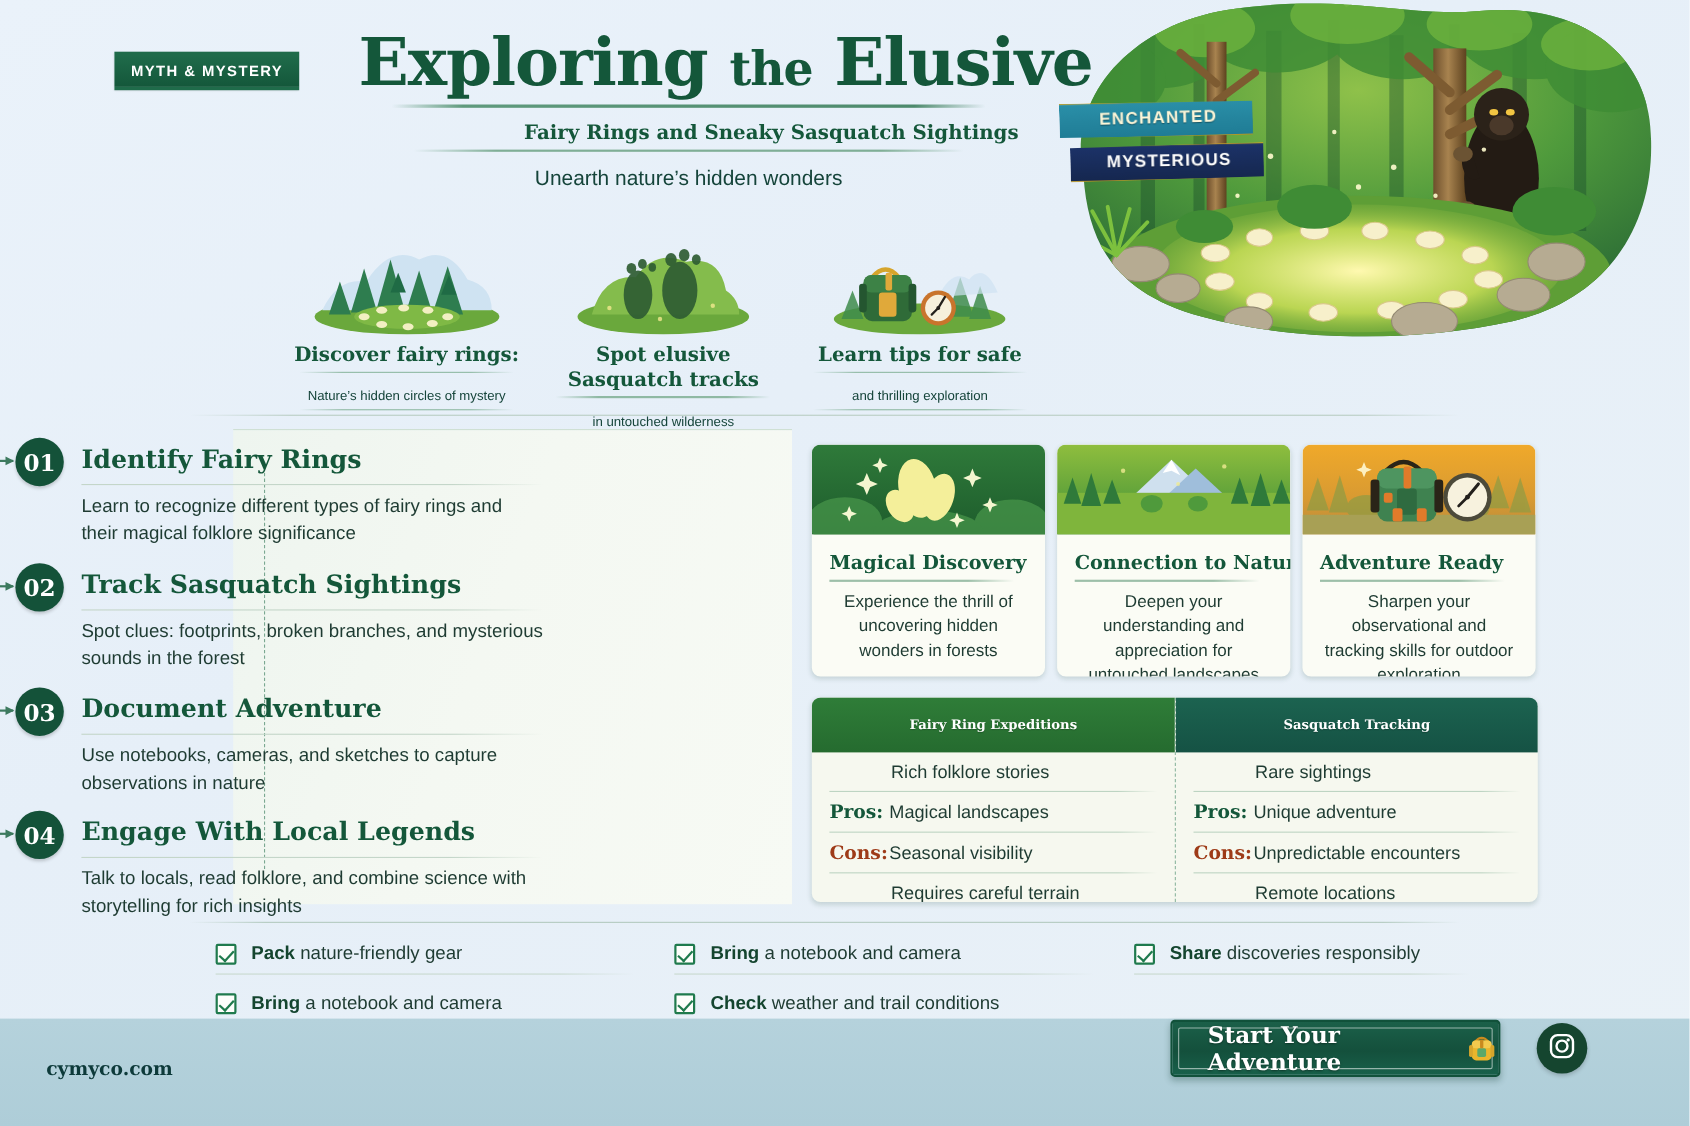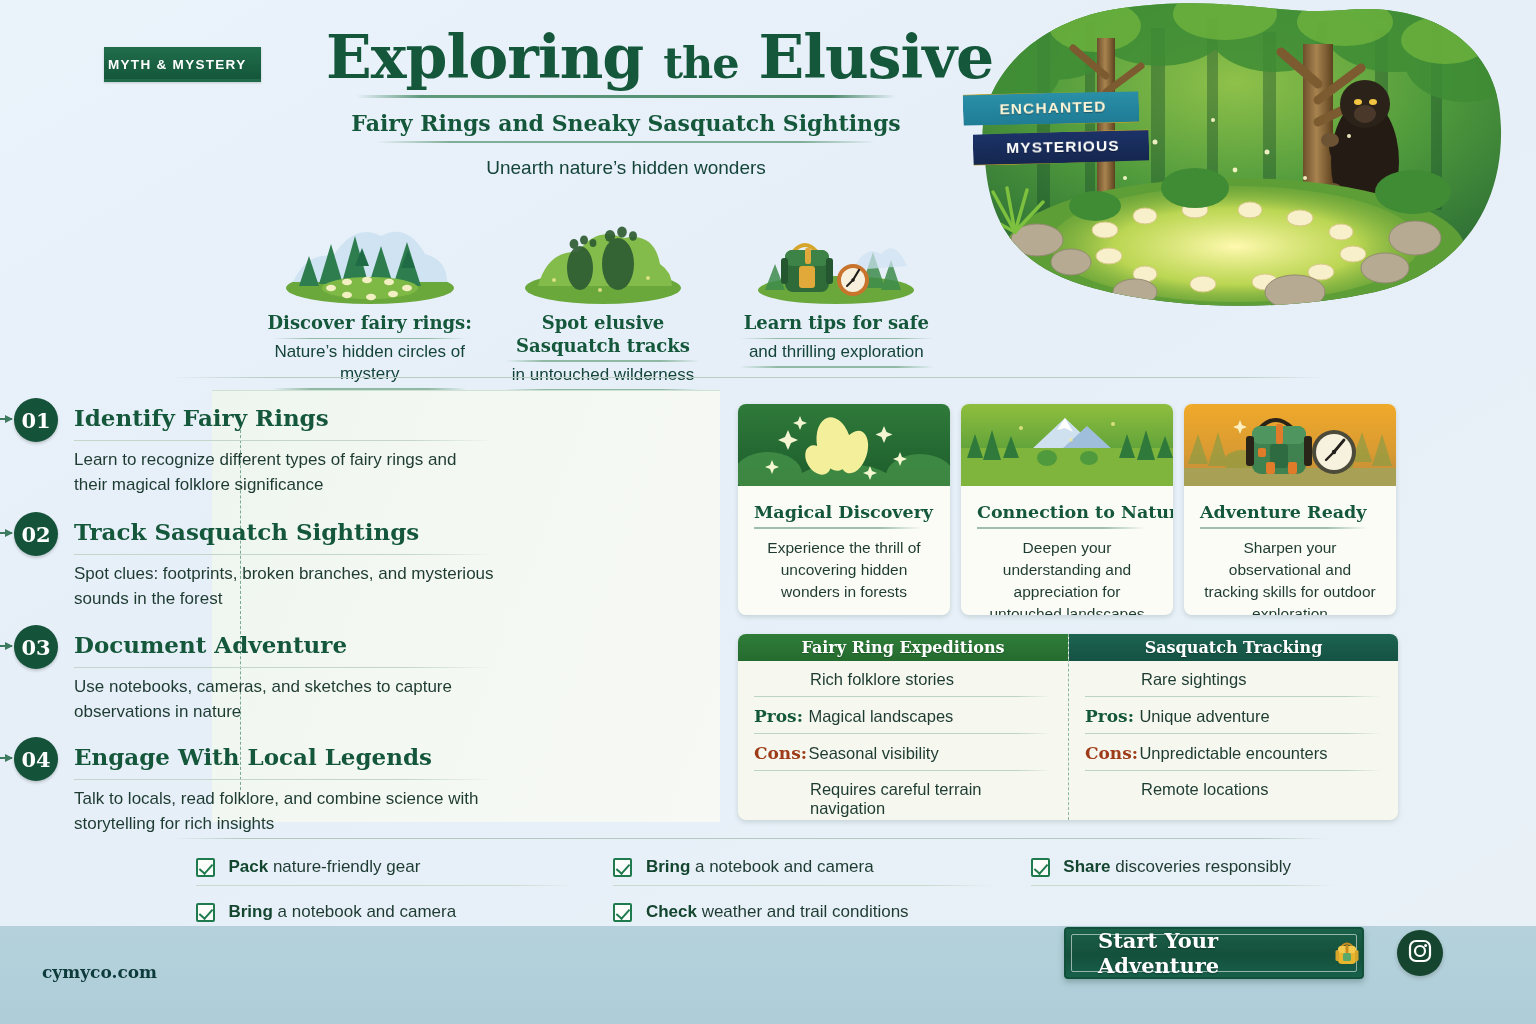--- a/index.html
+++ b/index.html
@@ -54,21 +54,21 @@
     clip-path: polygon(0 6%, 100% 0, 100% 94%, 0 100%);
     transform: rotate(-1.2deg);
   }
 
   
   .tag {
     position: absolute; left: 104px; top: 47px;
     background: linear-gradient(180deg,#1f6b4a 0%, #14573a 100%);
     color: #ffffff;
     font-size: 13.5px; font-weight: bold; letter-spacing: 1.3px;
-    padding: 7px 15px 7px 4px;
+    padding: 7px 15px 7px 15px;
     border-top: 3px solid #1f6b4a;
     border-bottom: 3px solid #1f6b4a;
     box-shadow: 0 1px 2px rgba(0,0,0,.18);
   }
 
   .title-block { position: absolute; left: 326px; top: 26px; width: 600px; }
   .title {
     font-family: "DejaVu Serif", serif;
     font-size: 60px;
     font-weight: bold;
@@ -79,22 +79,22 @@
     white-space: nowrap;
   }
   .title .small { font-size: 43px; }
   .title-rule {
     height: 3px; margin: 6px auto 0 auto; width: 540px;
     background: linear-gradient(90deg, rgba(31,107,74,0) 0%, #5f9a7d 12%, #4d8a6c 88%, rgba(31,107,74,0) 100%);
   }
   .subtitle {
     margin-top: 12px;
     font-family: "DejaVu Serif", serif;
-    font-size: 22px; font-weight: bold;
-    color: #14573a; text-align: center;
+    font-size: 18px; font-weight: bold;
+    color: #14573a; text-align: right;
     white-space: nowrap;
   }
   .subtitle-rule {
     height: 2px; margin: 5px auto 0 auto; width: 500px;
     background: linear-gradient(90deg, rgba(31,107,74,0) 0%, #7fae96 15%, #7fae96 85%, rgba(31,107,74,0) 100%);
   }
   .tagline {
     margin-top: 14px;
     font-size: 19px;
     color: #15443a; text-align: center;
@@ -110,22 +110,22 @@
   .feature { width: 225px; position: relative; text-align: center; }
   .feature .art { height: 82px; display: flex; align-items: flex-end; justify-content: center; }
   .feature .art svg { display:block; }
   .feature .ftitle {
     margin-top: 8px;
     font-family: "DejaVu Serif", serif;
     font-size: 18px; font-weight: bold; color: #14573a;
     line-height: 1.25;
   }
   .feature .fsub {
-    margin-top: 2px;
-    font-size: 17px; color: #15443a; line-height: 1.3;
+    margin-top: 14px;
+    font-size: 12px; color: #15443a; line-height: 1.3;
   }
   .feature .fline {
     height: 1.5px; margin: 3px auto 0 auto; width: 195px;
     background: linear-gradient(90deg, rgba(90,150,120,0) 0%, #8fb9a3 20%, #8fb9a3 80%, rgba(90,150,120,0) 100%);
   }
 
   .top-divider {
     position: absolute; left: 172px; top: 377px; width: 1155px; height: 1px;
     background: linear-gradient(90deg, rgba(140,175,160,0) 0%, #b9cdc3 8%, #b9cdc3 92%, rgba(140,175,160,0) 100%);
   }
@@ -214,23 +214,23 @@
     width: 660px; height: 186px;
     background: #f6f8ef;
     border-radius: 8px;
     box-shadow: 0 2px 5px rgba(20,60,45,.16);
     overflow: hidden;
     display: flex;
   }
   .ccol { width: 330px; position: relative; }
   .ccol + .ccol { border-left: 1.5px dashed #8db69f; }
   .chead {
-    height: 27px; display: flex; align-items: center; justify-content: center;
+    height: 50px; display: flex; align-items: center; justify-content: center;
     color: #ffffff; font-family: "DejaVu Serif", serif;
-    font-weight: bold; font-size: 16px;
+    font-weight: bold; font-size: 12px;
     text-shadow: 0 1px 1px rgba(0,0,0,.25);
   }
   .chead.a { background: linear-gradient(180deg,#2f7d38 0%, #256b2f 100%); }
   .chead.b { background: linear-gradient(180deg,#1c6350 0%, #155244 100%); }
   .crow { padding: 9px 16px 0 16px; position: relative; }
   .crow .lbl {
     font-family: "DejaVu Serif", serif;
     font-weight: bold; font-size: 17px; display: inline-block; width: 50px;
   }
   .crow .lbl.pros { color: #14573a; }

